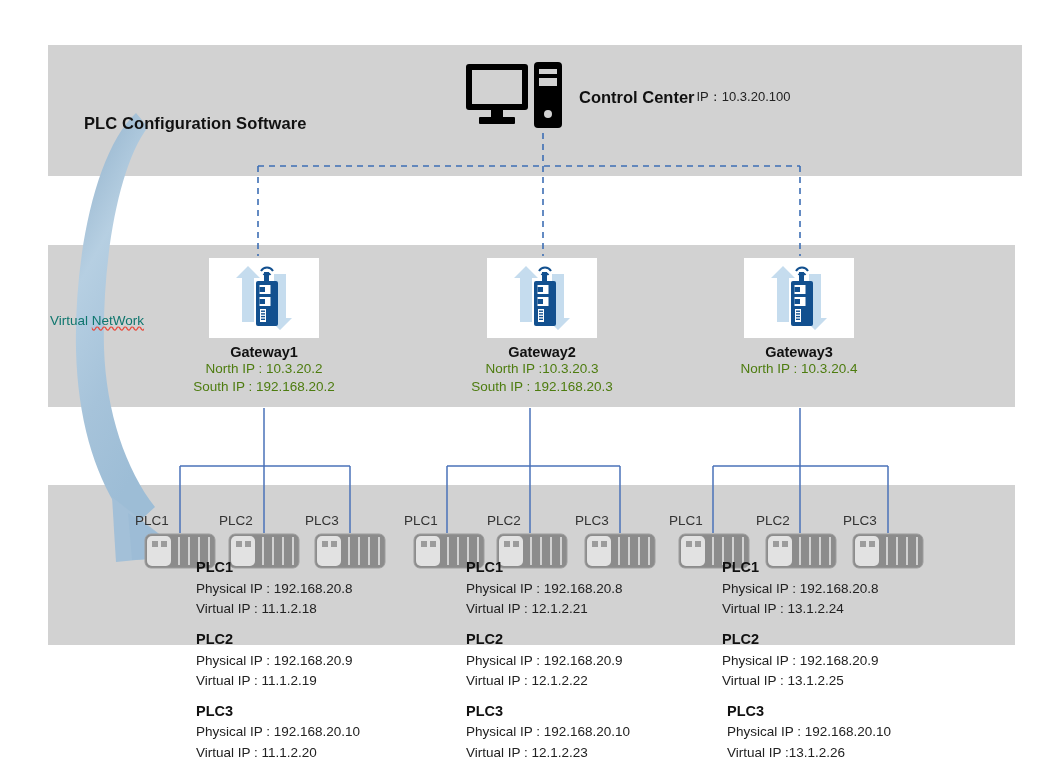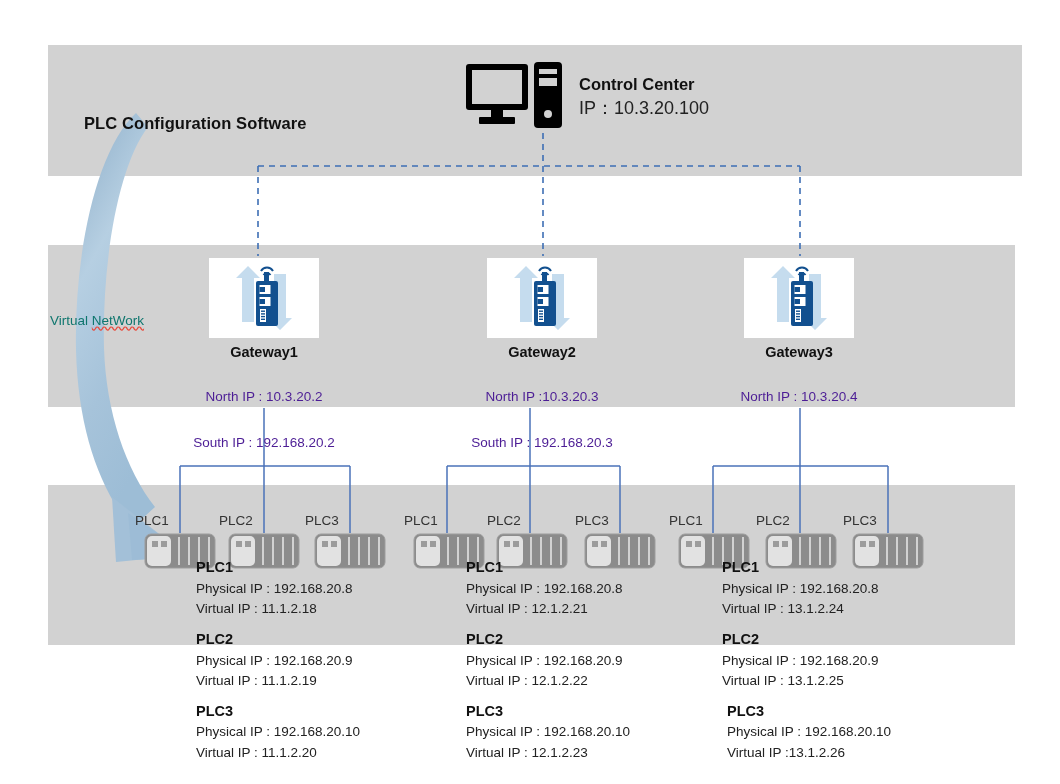--- a/index.html
+++ b/index.html
@@ -31,35 +31,35 @@
   }
   #label-virtual-network{left:50px;top:313px;}
   .misspell{
     text-decoration:underline wavy #e8493a;
     text-decoration-skip-ink:none;
     -webkit-text-decoration:underline wavy #e8493a;
   }
 
   
   #control-center{position:absolute;left:466px;top:62px;display:flex;align-items:center;gap:13px;}
-  #cc-text{display:flex;flex-direction:column;gap:2px;padding-top:2px;}
+  #cc-text{display:flex;flex-direction:row;gap:2px;padding-top:2px;}
   #cc-title{font-size:16.5px;font-weight:bold;color:#111;white-space:nowrap;}
-  #cc-ip{font-size:18px;color:#222;white-space:nowrap;}
+  #cc-ip{font-size:13px;color:#222;white-space:nowrap;}
 
   
   .gateway{position:absolute;width:188px;text-align:center;}
   #gateway-1{left:170px;top:258px;}
   #gateway-2{left:448px;top:258px;}
   #gateway-3{left:705px;top:258px;}
   .gw-iconbox{
     width:110px;height:80px;background:#ffffff;margin:0 auto;
     display:flex;align-items:center;justify-content:center;
   }
   .gw-name{font-size:14.5px;font-weight:bold;color:#111;margin-top:6px;}
-  .gw-line{font-size:13.5px;color:#4c1d95;line-height:1.35;white-space:nowrap;margin-top:28px;}
+  .gw-line{font-size:13.5px;color:#4d7c0f;line-height:1.35;white-space:nowrap;}
 
   
   .plc-node{position:absolute;width:74px;}
   .plc-cap{
     font-size:13.5px;color:#333;white-space:nowrap;
     position:absolute;left:-9px;top:-20px;
   }
   .plc-ico{width:72px;height:36px;}
 
   

